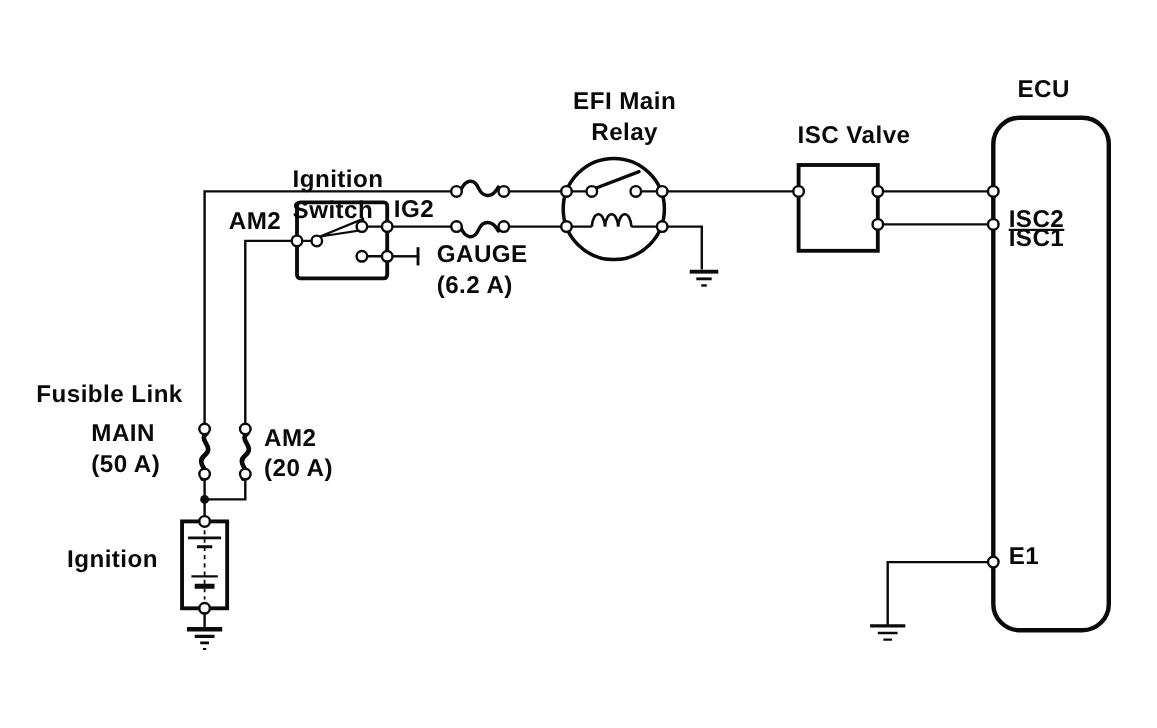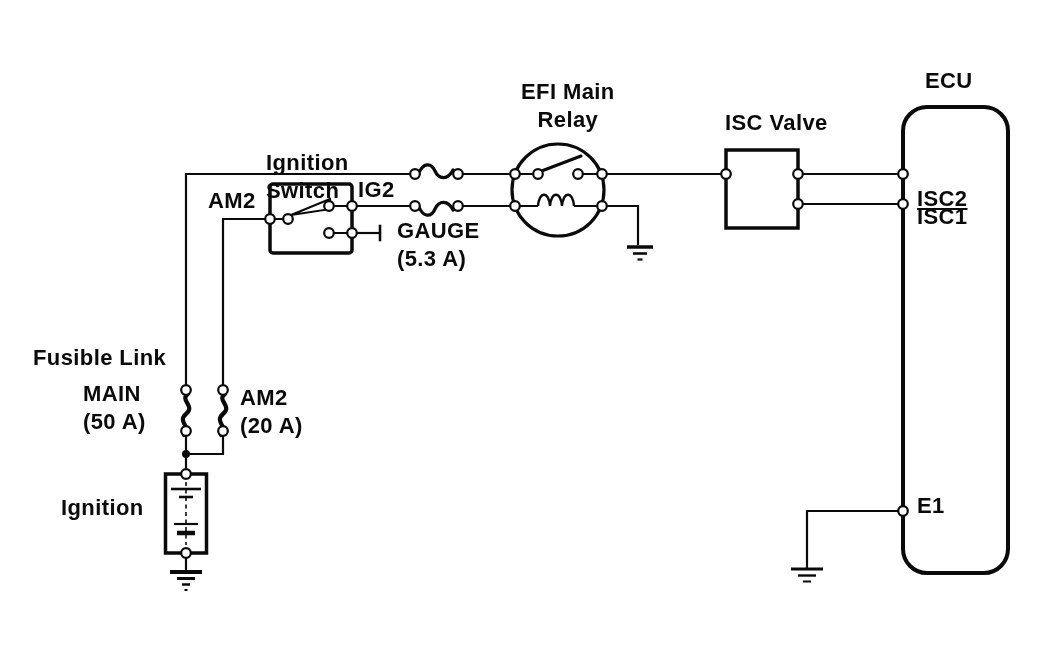--- a/index.html
+++ b/index.html
@@ -170,21 +170,21 @@
 
   <div class="lbl" style="left:917px;top:185px;text-decoration:underline;">ISC2</div>
 
   <div class="lbl" style="left:917px;top:492px;">E1</div>
 
   <div class="lbl" style="left:208px;top:187px;">AM2</div>
 
   <div class="lbl" style="left:358px;top:176px;">IG2</div>
 
   <div class="lbl" style="left:397px;top:217px;">GAUGE
-(5.3 A)</div>
+(6.2 A)</div>
 
   <div class="lbl" style="left:33px;top:344px;">Fusible Link</div>
 
   <div class="lbl" style="left:83px;top:380px;">MAIN
 (50 A)</div>
 
   <div class="lbl" style="left:240px;top:384px;">AM2
 (20 A)</div>
 
   <div class="lbl" style="left:61px;top:494px;">Ignition</div>

